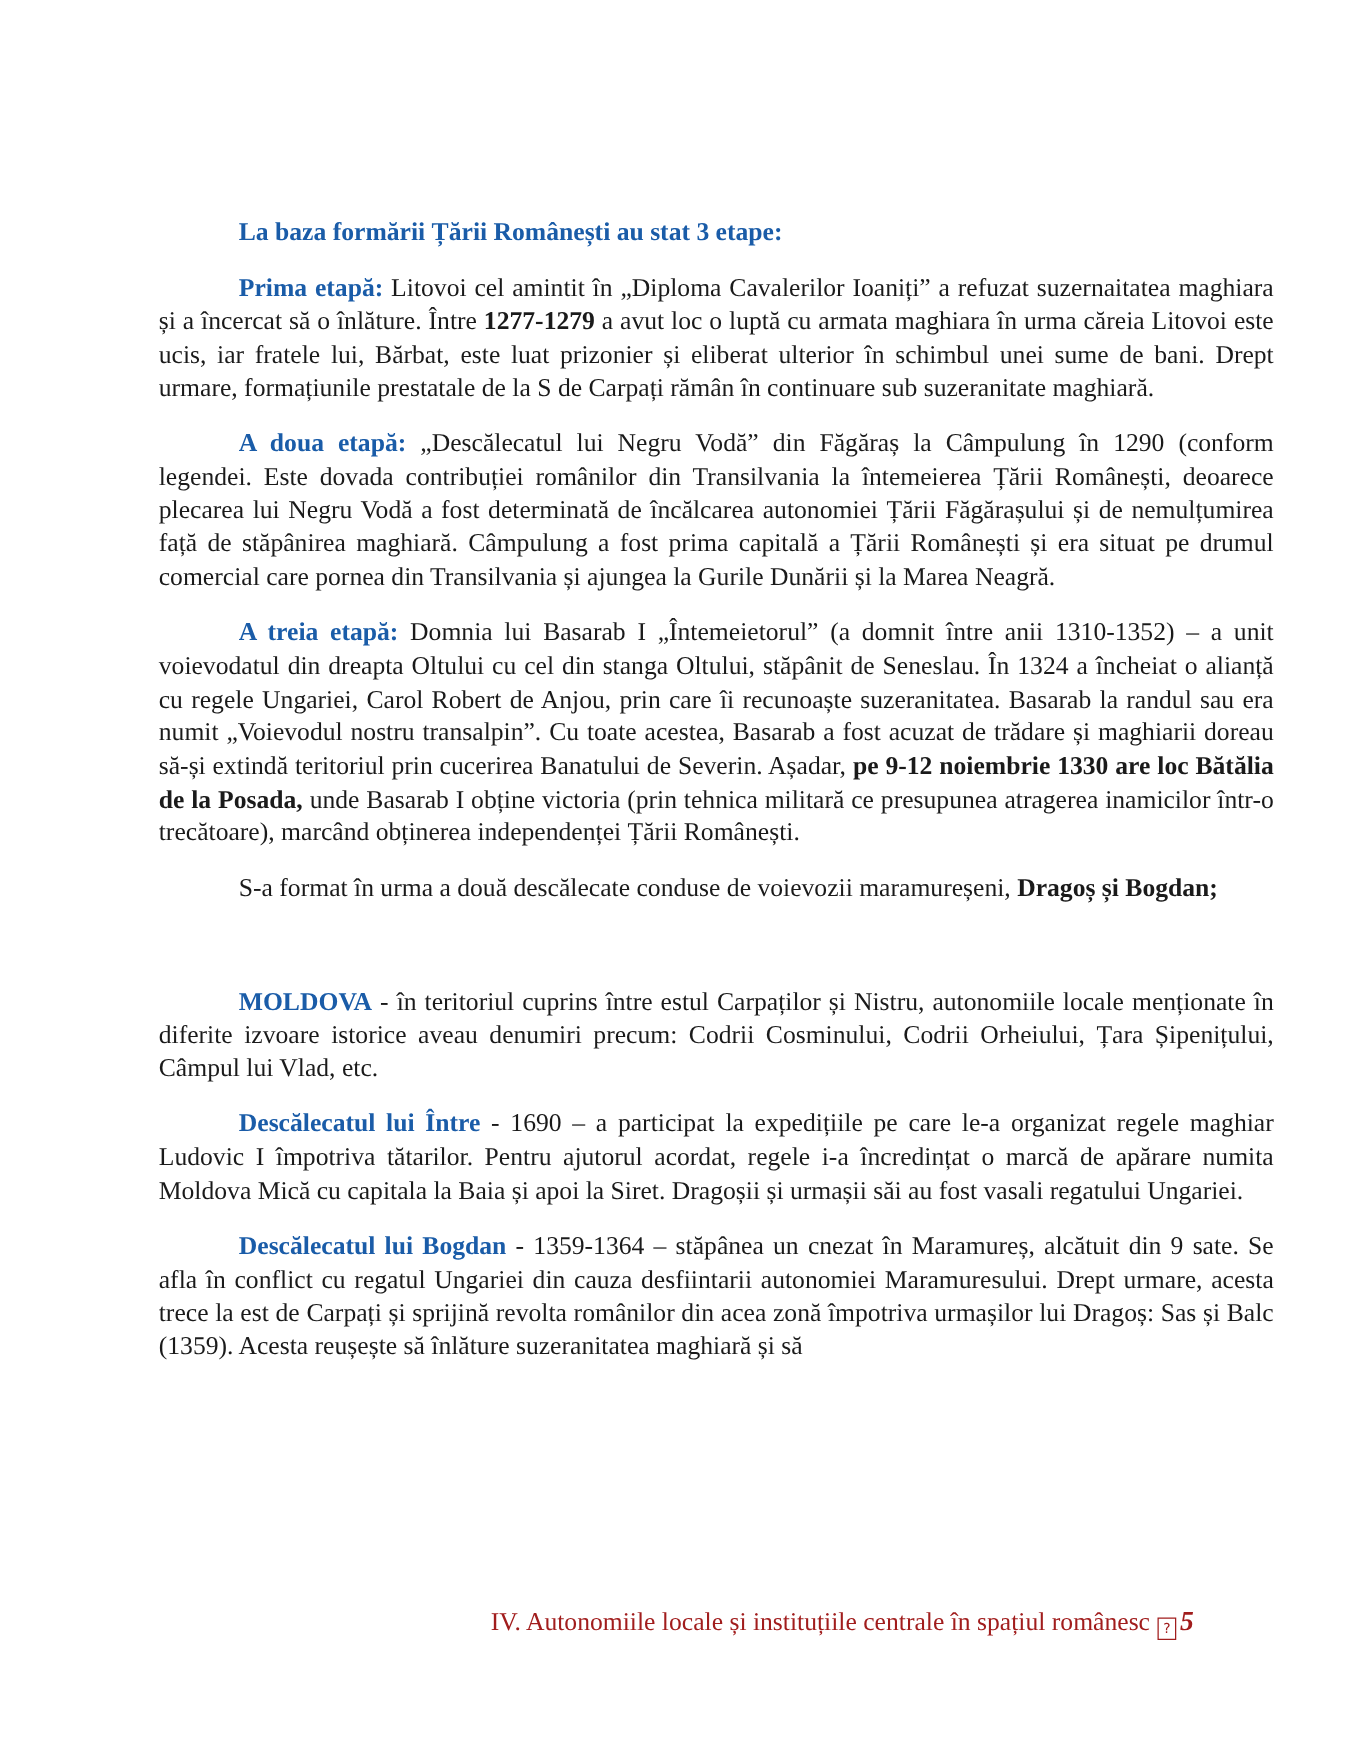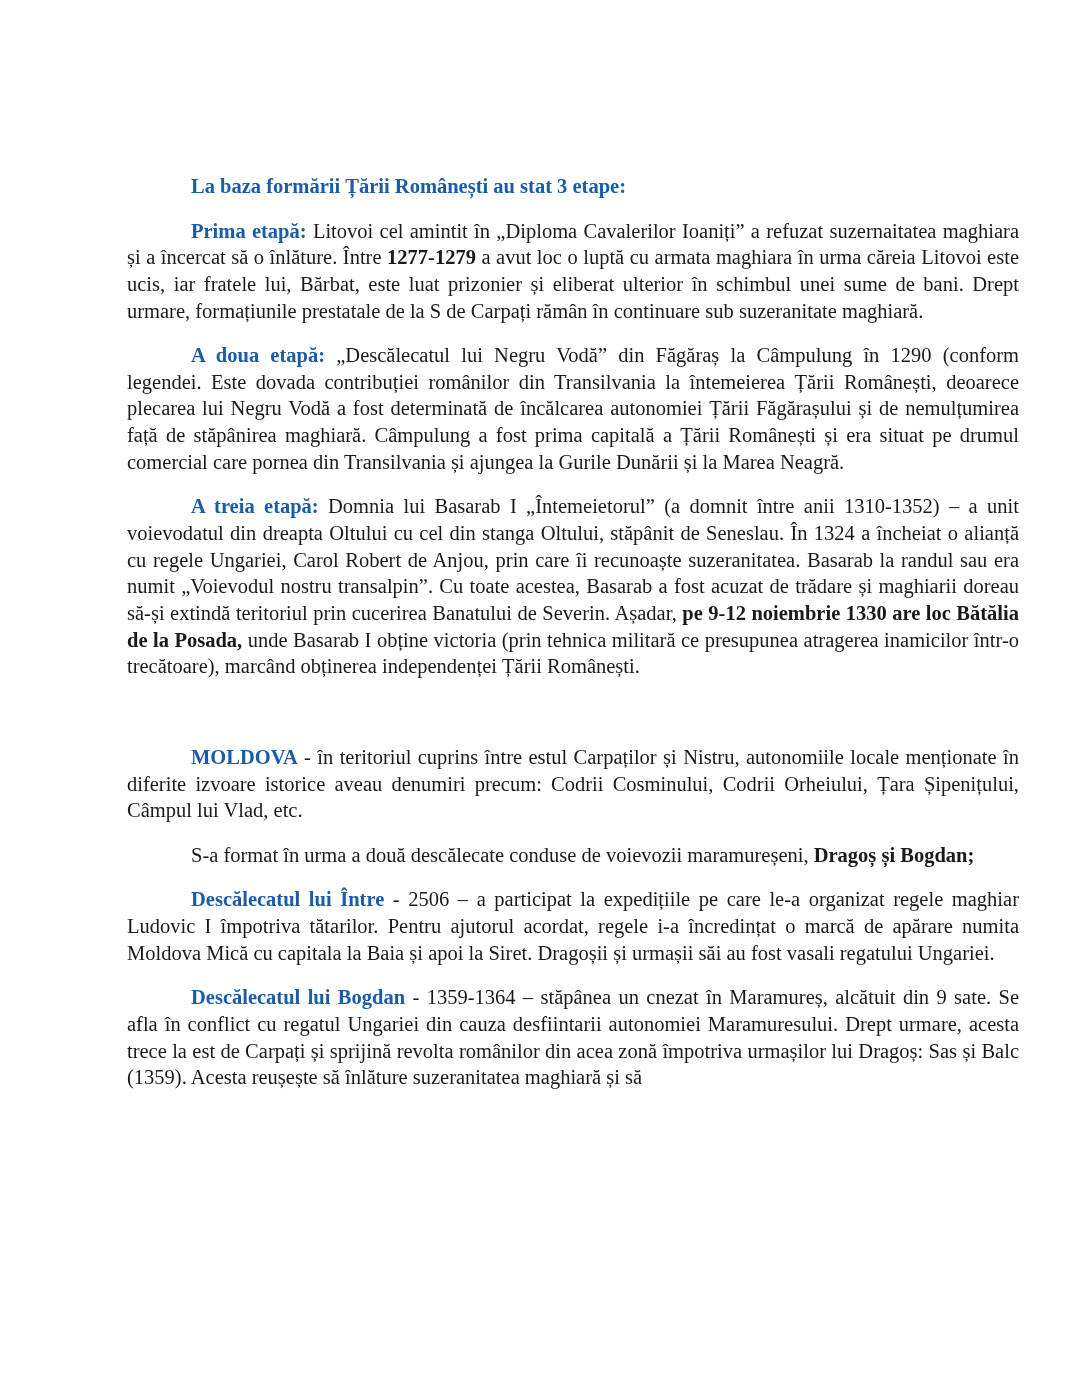--- a/index.html
+++ b/index.html
@@ -76,18 +76,19 @@
 </style>
 </head>
 <body>
 
 <div class="page">
   <h1 class="heading">La baza formării Țării Românești au stat 3 etape:</h1>
   <main id="content">
       <p class="para"><span class="seg-lead">Prima etapă:</span><span class="seg-n"> Litovoi cel amintit în „Diploma Cavalerilor Ioaniți” a refuzat suzernaitatea maghiara și a încercat să o înlăture. Între </span><span class="seg-b">1277-1279</span><span class="seg-n"> a avut loc o luptă cu armata maghiara în urma căreia Litovoi este ucis, iar fratele lui, Bărbat, este luat prizonier și eliberat ulterior în schimbul unei sume de bani. Drept urmare, formațiunile prestatale de la S de Carpați rămân în continuare sub suzeranitate maghiară.</span></p>
       <p class="para"><span class="seg-lead">A doua etapă:</span><span class="seg-n"> „Descălecatul lui Negru Vodă” din Făgăraș la Câmpulung în 1290 (conform legendei. Este dovada contribuției românilor din Transilvania la întemeierea Țării Românești, deoarece plecarea lui Negru Vodă a fost determinată de încălcarea autonomiei Țării Făgărașului și de nemulțumirea față de stăpânirea maghiară. Câmpulung a fost prima capitală a Țării Românești și era situat pe drumul comercial care pornea din Transilvania și ajungea la Gurile Dunării și la Marea Neagră.</span></p>
       <p class="para"><span class="seg-lead">A treia etapă:</span><span class="seg-n"> Domnia lui </span><span class="seg-u">Basarab I „Întemeietorul”</span><span class="seg-n"> (a domnit între anii 1310-1352) – a unit voievodatul din dreapta Oltului cu cel din stanga Oltului, stăpânit de Seneslau. În 1324 a încheiat o alianță cu regele Ungariei, Carol Robert de Anjou, prin care îi recunoaște suzeranitatea. Basarab la randul sau era numit „Voievodul nostru transalpin”. Cu toate acestea, Basarab a fost acuzat de trădare și maghiarii doreau să-și extindă teritoriul prin cucerirea Banatului de Severin. Așadar, </span><span class="seg-b">pe 9-12 noiembrie 1330 are loc Bătălia de la Posada,</span><span class="seg-n"> unde Basarab I obține victoria (prin tehnica militară ce presupunea atragerea inamicilor într-o trecătoare), marcând obținerea independenței Țării Românești.</span></p>
+      <p class="para"><span class="seg-n">S-a format în urma a două descălecate conduse de voievozii maramureșeni, </span><span class="seg-b">Dragoș și Bogdan;</span></p>
       <p class="para space-before"><span class="seg-lead">MOLDOVA</span><span class="seg-n"> - în teritoriul cuprins între estul Carpaților și Nistru, autonomiile locale menționate în diferite izvoare istorice aveau denumiri precum: Codrii Cosminului, Codrii Orheiului, Țara Șipenițului, Câmpul lui Vlad, etc.</span></p>
-      <p class="para"><span class="seg-n">S-a format în urma a două descălecate conduse de voievozii maramureșeni, </span><span class="seg-b">Dragoș și Bogdan;</span></p>
-      <p class="para"><span class="seg-lead">Descălecatul lui Între</span><span class="seg-n"> - 2506 – a participat la expedițiile pe care le-a organizat regele maghiar Ludovic I împotriva tătarilor. Pentru ajutorul acordat, regele i-a încredințat o marcă de apărare numita Moldova Mică cu capitala la Baia și apoi la Siret. Dragoșii și urmașii săi au fost vasali regatului Ungariei.</span></p>
+      <p class="para"><span class="seg-lead">Descălecatul lui Între</span><span class="seg-n"> - 1690 – a participat la expedițiile pe care le-a organizat regele maghiar Ludovic I împotriva tătarilor. Pentru ajutorul acordat, regele i-a încredințat o marcă de apărare numita Moldova Mică cu capitala la Baia și apoi la Siret. Dragoșii și urmașii săi au fost vasali regatului Ungariei.</span></p>
       <p class="para"><span class="seg-lead">Descălecatul lui Bogdan</span><span class="seg-n"> - 1359-1364 – stăpânea un cnezat în Maramureș, alcătuit din 9 sate. Se afla în conflict cu regatul Ungariei din cauza desfiintarii autonomiei Maramuresului. Drept urmare, acesta trece la est de Carpați și sprijină revolta românilor din acea zonă împotriva urmașilor lui Dragoș: Sas și Balc (1359). Acesta reușește să înlăture suzeranitatea maghiară și să</span></p>
     </main>
+  <footer class="footer"><span>IV. Autonomiile locale și instituțiile centrale în spațiul românesc</span><span class="glyph-box">?</span><span class="page-num">5</span></footer>
 </div>
 
 </body></html>

